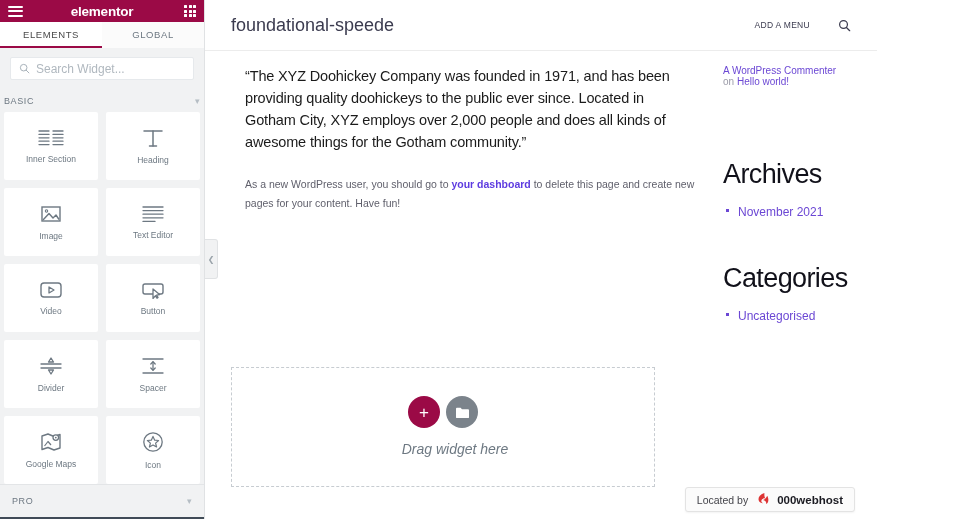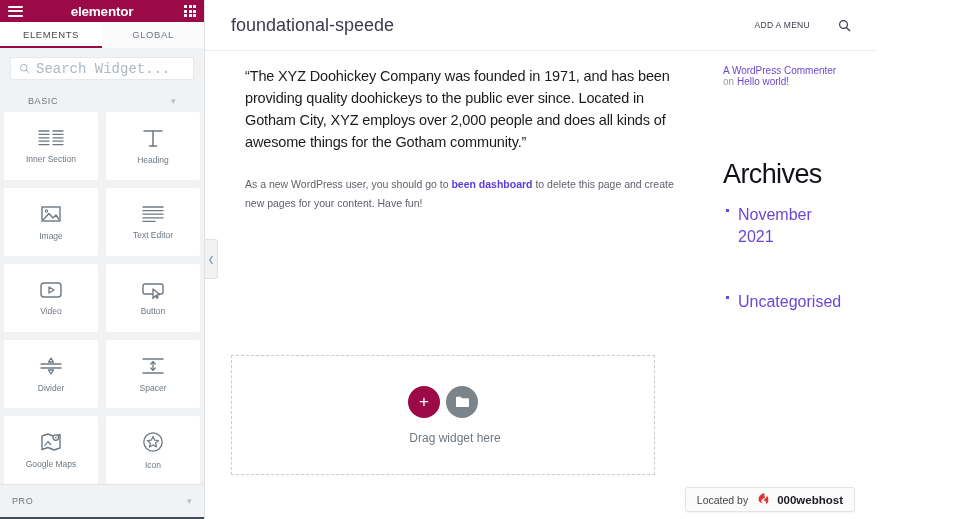--- a/index.html
+++ b/index.html
@@ -44,28 +44,28 @@
   }
   .tab.active { color: #4a4a4a; border-bottom-color: #9b0a46; background: #fff; }
 
   .search-wrap { padding: 9px 10px 10px; flex: 0 0 auto; }
   .search-box {
     height: 23px; background: #fff; border: 1px solid #e6e9ec;
     border-radius: 2px; display: flex; align-items: center; padding: 0 8px;
   }
   .search-box svg { flex: 0 0 auto; margin-right: 6px; }
   .search-box input {
-    border: none; outline: none; font-size: 14px; color: #a4afb7;
-    font-family: Liberation Mono, monospace; width: 100%; background: transparent;
+    border: none; outline: none; font-size: 12px; color: #a4afb7;
+    font-family: Liberation Sans, sans-serif; width: 100%; background: transparent;
   }
   .search-box input::placeholder { color: #b0b8bf; }
 
   .cat-header {
     display: flex; align-items: center; justify-content: space-between;
-    padding: 0 28px; height: 22px; font-size: 9px; color: #6d7882;
+    padding: 0 4px; height: 22px; font-size: 9px; color: #6d7882;
     letter-spacing: 0.6px; cursor: pointer; flex: 0 0 22px;
   }
   .chev { color: #b5bdc4; font-size: 9px; line-height: 1; }
 
   .widgets {
     display: grid; grid-template-columns: 1fr 1fr; gap: 8px;
     padding: 0 4px; flex: 0 0 auto;
   }
   .widget {
     background: #fff; height: 68px; border-radius: 2px;
@@ -130,42 +130,42 @@
     margin-top: 22px; font-size: 10.5px; line-height: 1.75; color: #5f5f6b;
   }
   .muted a { color: #5d3be0; font-weight: bold; text-decoration: none; }
 
   .comment-line { font-size: 10px; color: #9b9ba8; }
   .comment-line a { color: #6b47d4; text-decoration: none; }
 
   .side-h { font-size: 27px; font-weight: 400; color: #11111a; letter-spacing: -0.6px; }
   .side-list { list-style: none; margin-top: 14px; }
   .side-list li {
-    font-size: 16px; position: relative; padding-left: 15px; line-height: 1.4;
+    font-size: 12px; position: relative; padding-left: 15px; line-height: 1.4;
   }
   .side-list li::before {
     content: ""; position: absolute; left: 3px; top: 5px;
     width: 3px; height: 3px; background: #6b47d4;
   }
   .side-list a { color: #6b47d4; text-decoration: none; }
 
   .dropzone {
     margin: 42px 26px 0; height: 120px; border: 1px dashed #c7ccd1;
     display: flex; flex-direction: column; align-items: center;
     justify-content: center; width: 424px;
   }
   .dz-buttons { display: flex; gap: 6px; }
   .dz-btn {
     width: 32px; height: 32px; border-radius: 50%;
     display: flex; align-items: center; justify-content: center;
     cursor: pointer; color: #fff;
   }
   .dz-add { background: #9b0a46; font-size: 17px; line-height: 1; font-weight: 300; }
   .dz-tpl { background: #7b838b; }
-  .dz-text { margin-top: 13px; font-size: 12px; color: #6d7882; margin-left: 24px; }
+  .dz-text { margin-top: 13px; font-size: 14px; font-style: italic; color: #6d7882; margin-left: 24px; }
 
   .webhost-badge {
     position: absolute; right: 22px; bottom: 7px;
     background: #fbfbfb; border: 1px solid #e3e3e3; border-radius: 3px;
     padding: 4px 11px; display: flex; align-items: center; gap: 6px;
     font-size: 10.5px; color: #44444a; box-shadow: 0 1px 2px rgba(0,0,0,0.05);
   }
   .webhost-badge .wh-name { font-weight: bold; color: #1b1b22; font-size: 11.5px; }
 </style>
 </head>
@@ -386,37 +386,38 @@
           <circle cx="6.8" cy="6.8" r="4.8" fill="none" stroke="#3b3b4f" stroke-width="1.5"></circle>
           <line x1="10.4" y1="10.4" x2="14.4" y2="14.4" stroke="#3b3b4f" stroke-width="1.5" stroke-linecap="round"></line>
         </svg>
       </div>
     </div>
 
     <div class="content-row">
       <div class="col-main">
         <p class="lead">“The XYZ Doohickey Company was founded in 1971, and has been providing quality doohickeys to the public ever since. Located in Gotham City, XYZ employs over 2,000 people and does all kinds of awesome things for the Gotham community.”</p>
         <p class="muted">
-          <span>As a new WordPress user, you should go to </span><a href="#">been dashboard</a><span> to delete this page and create new pages for your content. Have fun!</span>
+          <span>As a new WordPress user, you should go to </span><a href="#">your dashboard</a><span> to delete this page and create new pages for your content. Have fun!</span>
         </p>
       </div>
 
       <div class="col-side">
         <div class="comment-line">
           <a href="#">A WordPress Commenter</a><span> on </span><a href="#">Hello world!</a>
         </div>
 
         <div style="margin-top:72px;">
           <h2 class="side-h">Archives</h2>
           <ul class="side-list">
             <li><a href="#">November 2021</a></li>
           </ul>
         </div>
 
         <div style="margin-top:42px;">
+          <h2 class="side-h">Categories</h2>
           <ul class="side-list">
             <li><a href="#">Uncategorised</a></li>
           </ul>
         </div>
       </div>
     </div>
 
     <div class="dropzone">
       <div class="dz-buttons">
         <div class="dz-btn dz-add">+</div>

